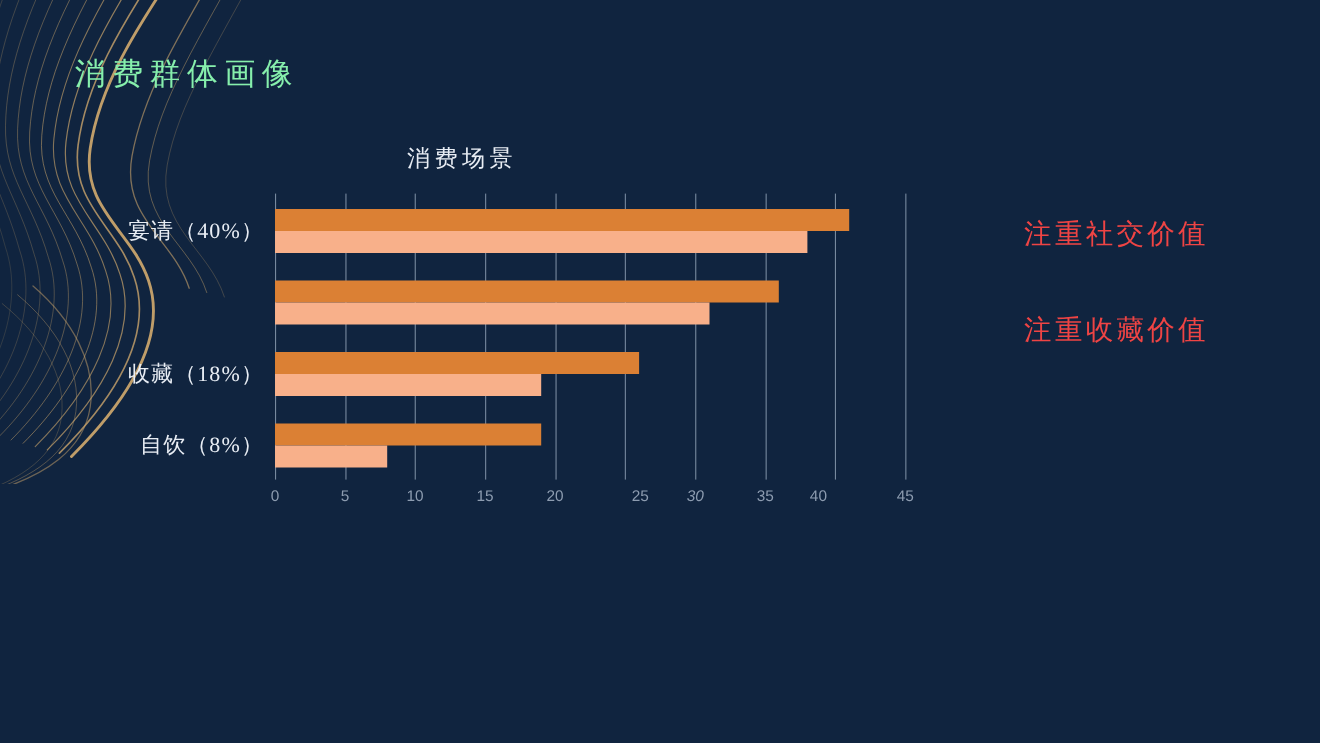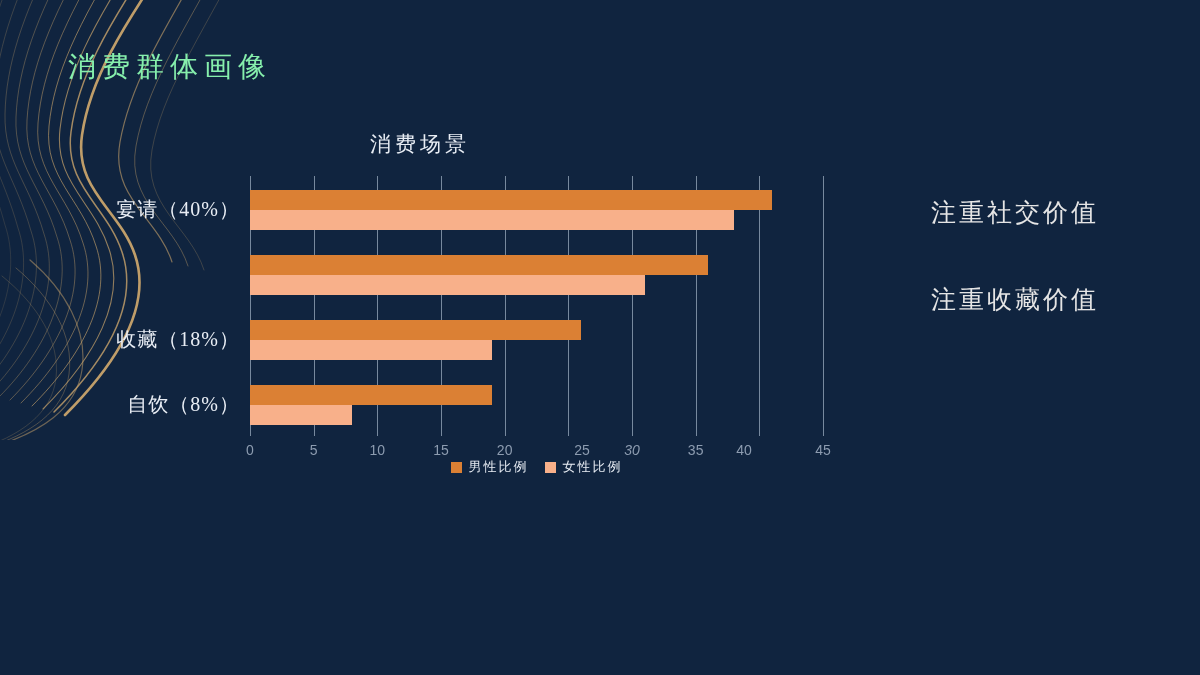--- a/index.html
+++ b/index.html
@@ -130,21 +130,21 @@
   #annotations {
     position: absolute;
     left: 900px;
     top: 196px;
     width: 230px;
   }
   .annotation {
     text-align: center;
     font-size: 25px;
     letter-spacing: 3px;
-    color: #e5e5e5;
+    color: #ef4444;
     margin-bottom: 54px;
     white-space: nowrap;
   }
   .annotation:last-child { margin-bottom: 0; }
 
   
   #body-text {
     position: absolute;
     left: 85px;
     top: 543px;
@@ -220,30 +220,20 @@
         <div class="bar male" style="top: 79px; width: 458.4px; background: rgb(219, 128, 52);"></div>
         <div class="bar female" style="top: 99px; width: 394.733px; background: rgb(248, 176, 138);"></div>
         <div class="bar male" style="top: 144px; width: 331.067px; background: rgb(219, 128, 52);"></div>
         <div class="bar female" style="top: 164px; width: 241.933px; background: rgb(248, 176, 138);"></div>
         <div class="cat-label" style="top: 150px;">收藏（18%）</div>
         <div class="bar male" style="top: 209px; width: 241.933px; background: rgb(219, 128, 52);"></div>
         <div class="bar female" style="top: 229px; width: 101.867px; background: rgb(248, 176, 138);"></div>
         <div class="cat-label" style="top: 215px;">自饮（8%）</div>
       </div>
 
-    <div id="legend">
-        <div class="legend-item">
-          <span class="legend-swatch male" style="background: rgb(219, 128, 52);"></span>
-          <span class="legend-text">男性比例</span>
-        </div>
-        <div class="legend-item">
-          <span class="legend-swatch female" style="background: rgb(248, 176, 138);"></span>
-          <span class="legend-text">女性比例</span>
-        </div>
-      </div>
   </div>
 
   <div id="annotations">
       <div class="annotation">注重社交价值</div>
       <div class="annotation">注重收藏价值</div>
     </div>
 
 
 </div>
 

